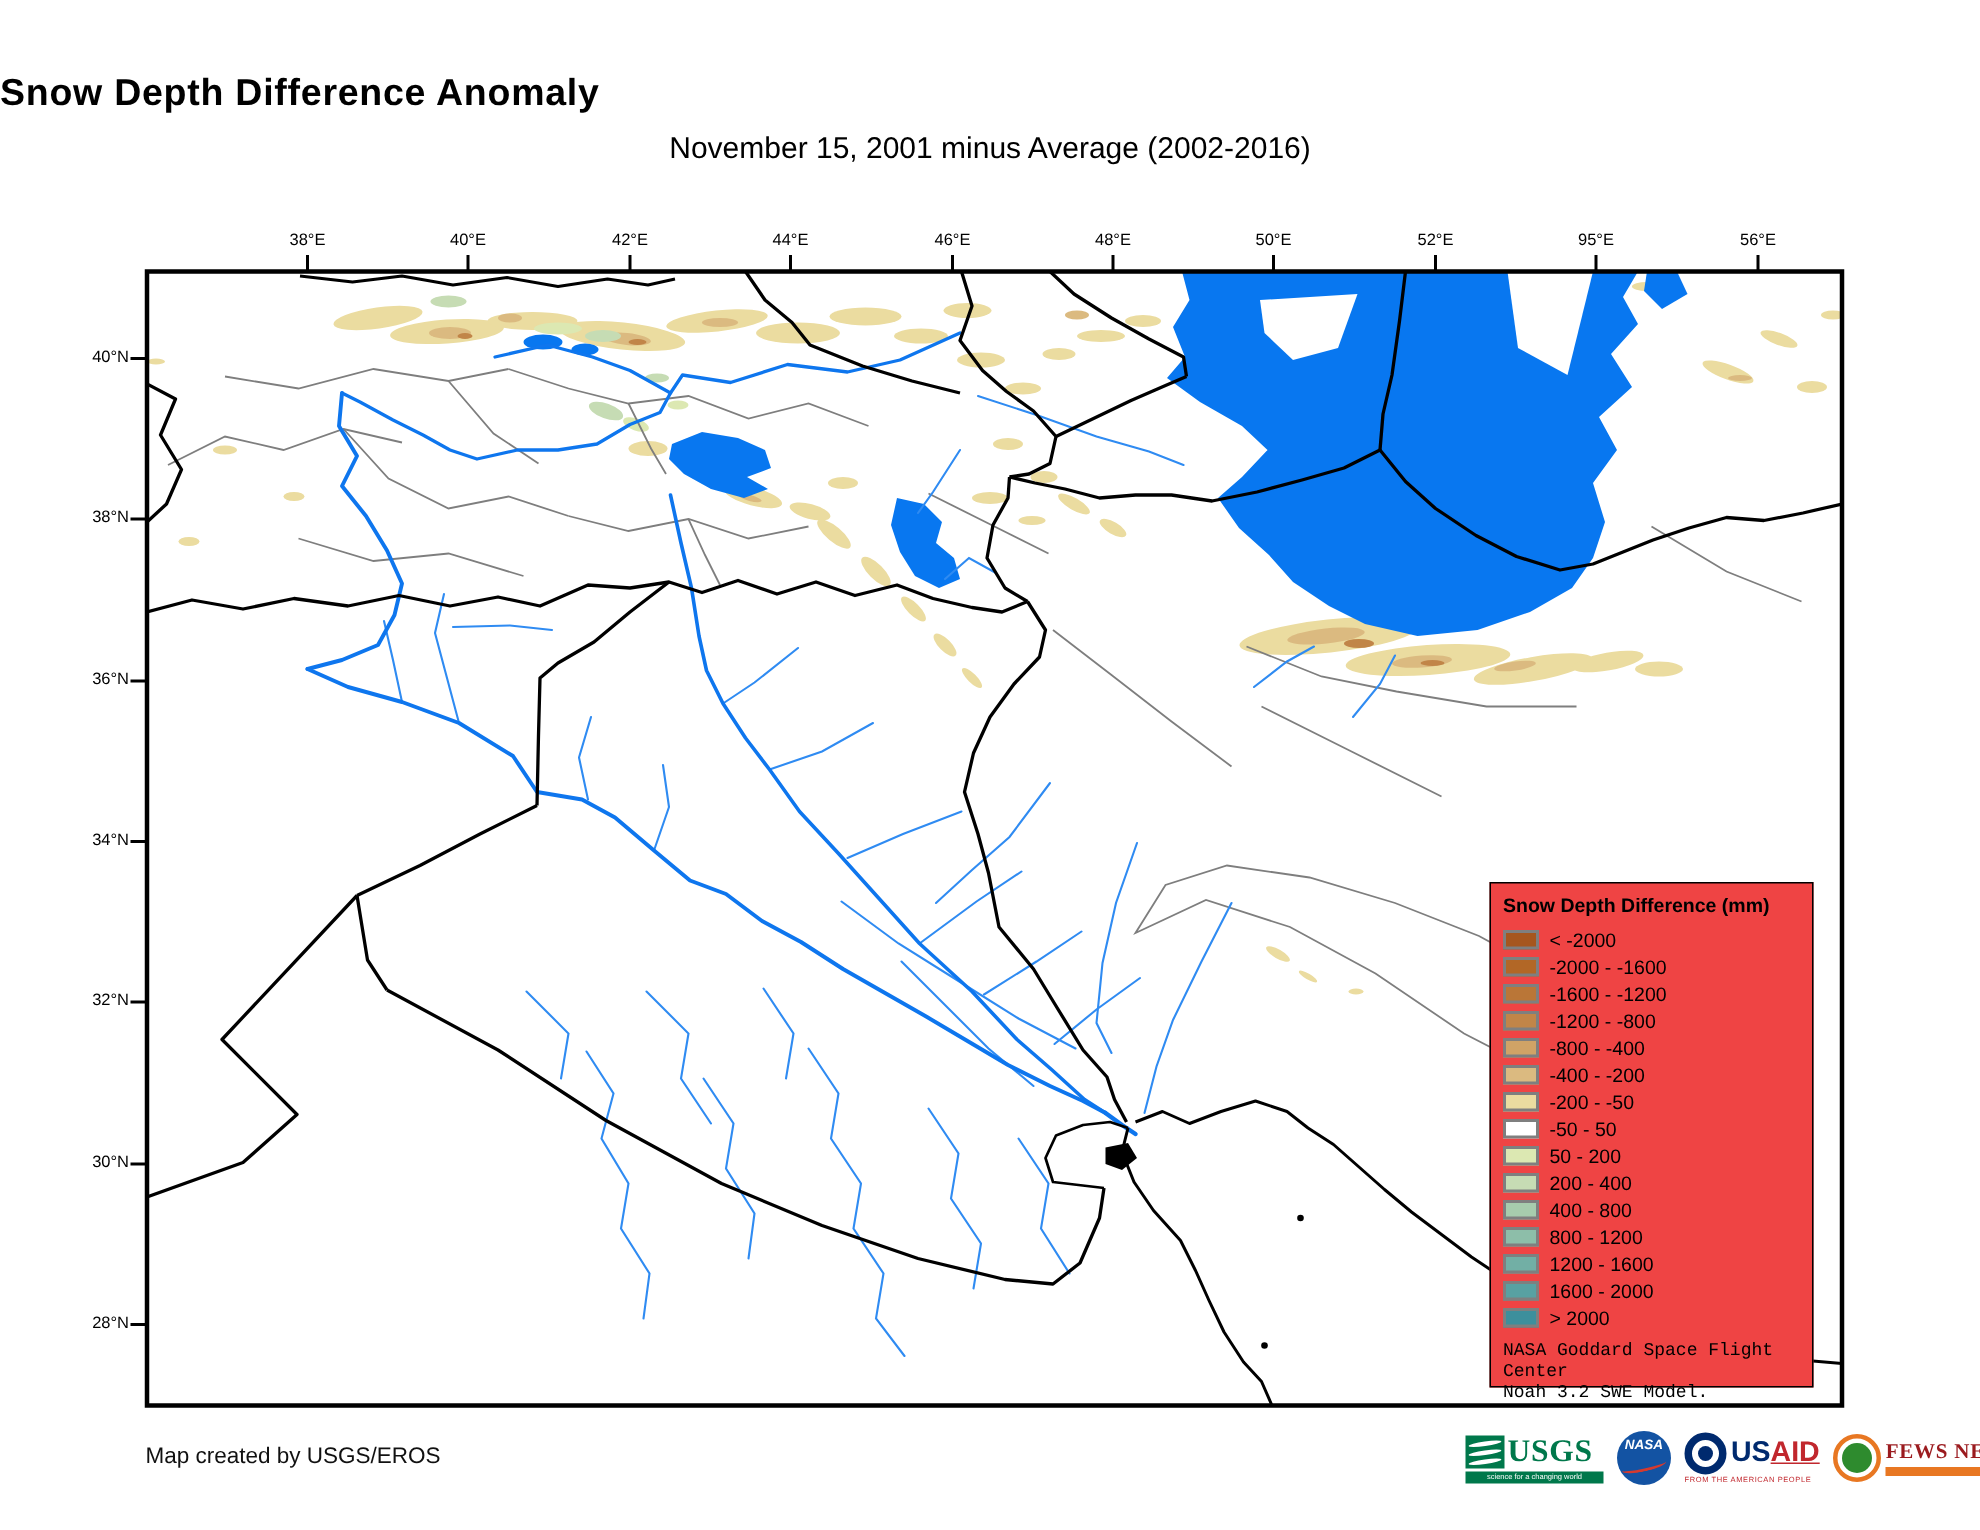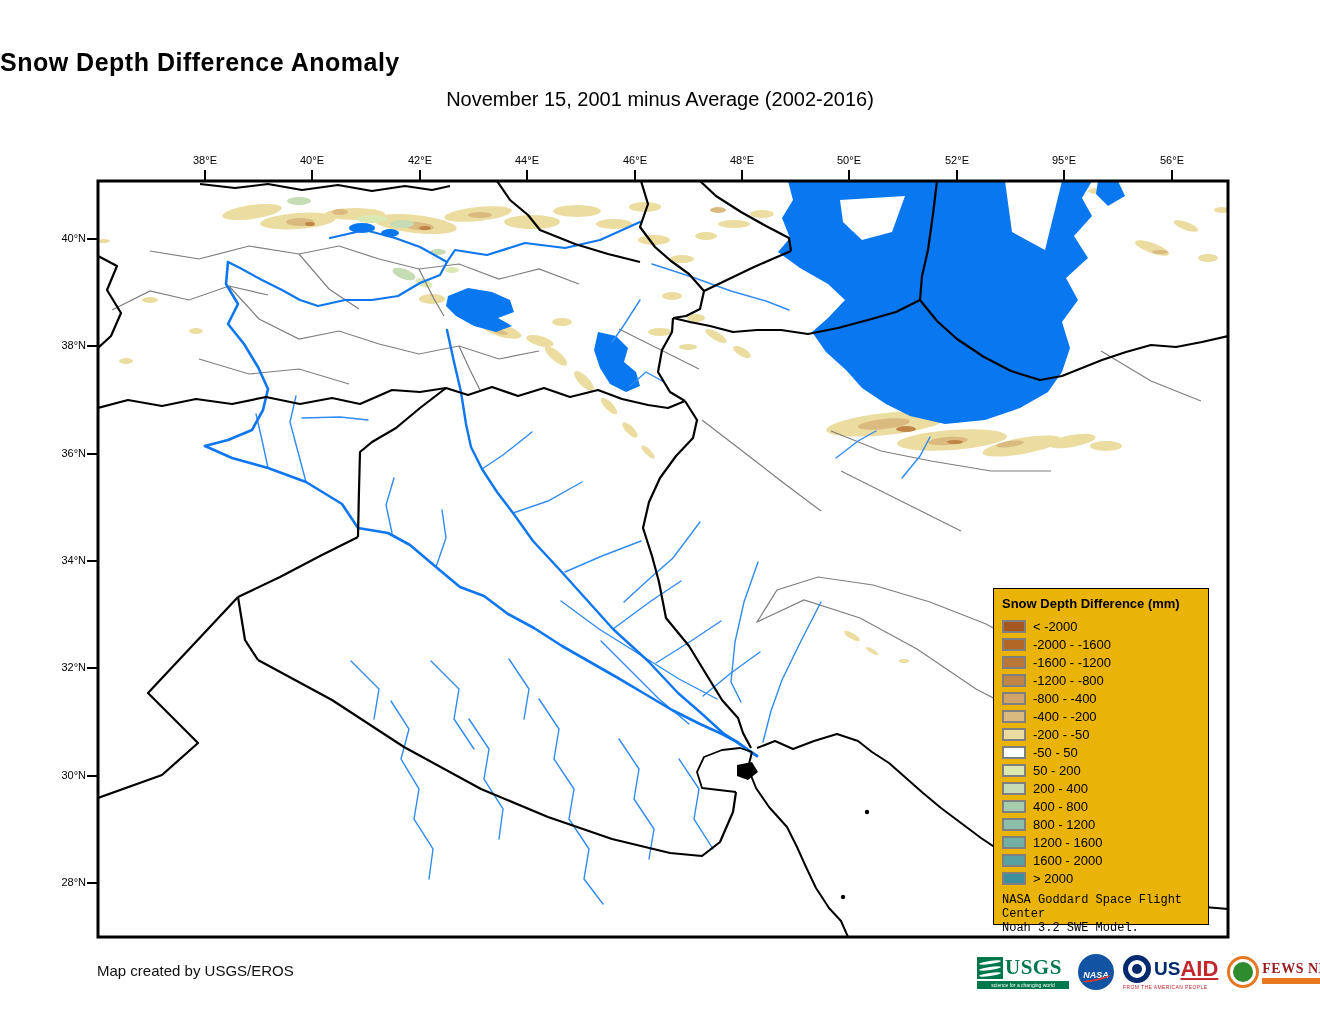--- a/index.html
+++ b/index.html
@@ -12,21 +12,21 @@
   .subtitle { position:absolute; left:0; top:88px; width:1320px; text-align:center;
               font-size:20px; color:#000; }
 
   .map-svg { position:absolute; left:0; top:0; }
 
   .ticklabel { position:absolute; font-size:11px; color:#000; }
   .lon { width:48px; text-align:center; top:154px; }
   .lat { width:48px; text-align:right; left:38px; }
 
   .legend { position:absolute; left:993px; top:588px; width:216px; height:337px;
-            background:#eab308; border:1px solid #000; padding:7px 8px 6px 8px; }
+            background:#ef4444; border:1px solid #000; padding:7px 8px 6px 8px; }
   .legend-title { font-size:13px; font-weight:bold; color:#000; margin-bottom:6px; }
   .lrow { display:flex; align-items:center; height:18px; }
   .swatch { width:24px; height:13px; border:2px solid #7f7f7f; flex:0 0 auto; }
   .llabel { font-size:13px; color:#000; margin-left:7px; white-space:nowrap; }
   .lsource { font-size:12px; color:#000; margin-top:6px; line-height:14px;font-family:Liberation Mono, monospace; }
 
   .credit { position:absolute; left:97px; top:962px; font-size:15px; color:#111; }
 
   .logos { position:absolute; left:977px; top:950px; height:44px;
            display:flex; align-items:center; gap:9px; }
@@ -34,32 +34,32 @@
   .usgs-top { display:flex; align-items:center;font-family:Liberation Serif, serif; }
   .usgs-wave { width:26px; height:22px; background:#00784B; margin-right:2px; position:relative; overflow:hidden; }
   .usgs-wave i { position:absolute; left:2px; right:2px; height:3px; background:#fff; border-radius:50%; }
   .usgs-wave i:nth-child(1){ top:4px; transform:rotate(-8deg); }
   .usgs-wave i:nth-child(2){ top:10px; transform:rotate(-8deg); }
   .usgs-wave i:nth-child(3){ top:16px; transform:rotate(-8deg); }
   .usgs-text { font-size:21px; font-weight:bold; color:#00784B; letter-spacing:0.5px; }
   .usgs-tag { margin-top:1px; background:#00784B; color:#fff; font-size:5px; text-align:center;
               padding:1px 0; white-space:nowrap; }
   .nasa-circle { width:36px; height:36px; border-radius:50%; background:#1353A3; position:relative; }
-  .nasa-circle span { position:absolute; left:0; top:16px; width:36px; text-align:center;
+  .nasa-circle span { position:absolute; left:0; top:4px; width:36px; text-align:center;
                       color:#fff; font-size:9px; font-weight:bold; font-style:italic; }
   .nasa-swoosh { position:absolute; left:3px; top:20px; width:30px; height:7px;
                  border-bottom:2px solid #d43a2f; border-radius:50%; transform:rotate(-12deg); }
   .logo-usaid { display:flex; flex-direction:column; align-items:flex-start; }
   .usaid-top { display:flex; align-items:center; }
   .usaid-seal { width:28px; height:28px; border-radius:50%; background:#fff; border:5px solid #002A6E;
                 position:relative; margin-right:3px; }
   .usaid-seal::after { content:""; position:absolute; left:4px; top:4px; width:10px; height:10px;
                        border-radius:50%; background:#002A6E; }
   .usaid-us { font-size:19px; font-weight:bold; color:#002A6E; }
-  .usaid-aid { font-size:22px; font-weight:bold; color:#C1272D;text-decoration:underline; }
+  .usaid-aid { font-size:19px; font-weight:bold; color:#C1272D;text-decoration:underline; }
   .usaid-tag { font-size:5px; color:#C1272D; letter-spacing:0.4px; margin-top:1px; }
   .logo-fews { display:flex; align-items:center; }
   .fews-globe { width:32px; height:32px; border-radius:50%; background:#fff; border:3px solid #E87722;
                 position:relative; margin-right:3px; }
   .fews-globe::after { content:""; position:absolute; left:3px; top:3px; width:20px; height:20px;
                        border-radius:50%; background:#2E8B2E; }
   .fews-right { display:flex; flex-direction:column; }
   .fews-text { font-family:"Liberation Serif", serif; font-size:14px; font-weight:bold; color:#9B1B1F;
                letter-spacing:0.5px; white-space:nowrap; }
   .fews-bar { height:6px; background:#E87722; margin-top:1px; }

